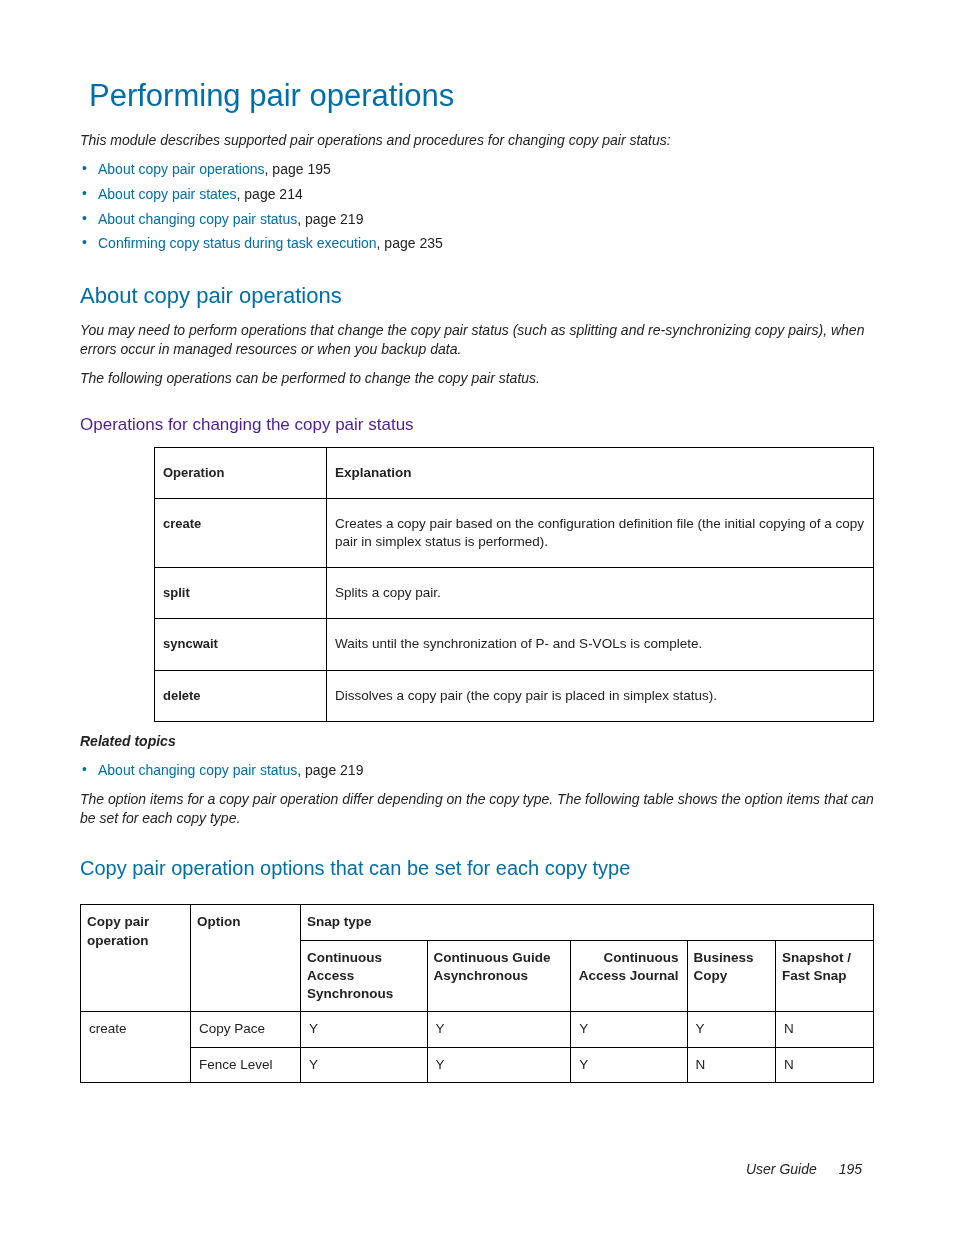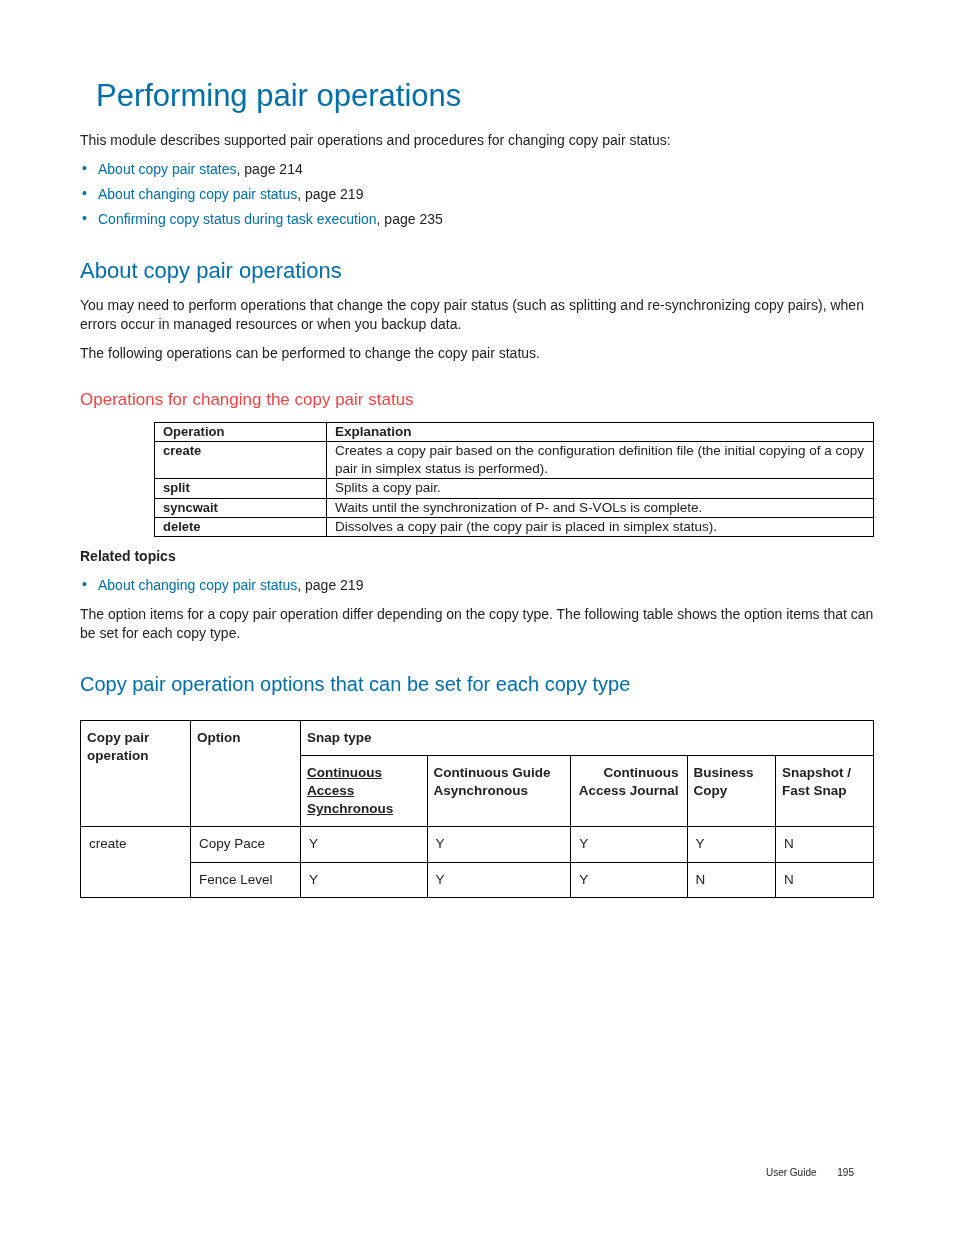--- a/index.html
+++ b/index.html
@@ -17,42 +17,43 @@
     box-sizing: border-box;
     width: 954px;
     min-height: 1235px;
     padding: 75px 80px 40px 80px;
     position: relative;
   }
   h1.title {
     font-size: 31px;
     font-weight: 400;
     color: #006ea8;
-    margin: 0 0 14px 16px;
+    margin: 0 0 14px 9px;
   }
   h2.section {
     font-size: 22px;
     font-weight: 400;
     color: #006ea8;
     margin: 28px 0 10px 0;
   }
   h3.subsection {
     font-size: 17px;
     font-weight: 400;
-    color: #ef4444;
+    color: #4c1d95;
     margin: 26px 0 10px 0;
   }
   h4.minor {
     font-size: 20px;
     font-weight: 400;
     color: #006ea8;
     margin: 28px 0 22px 0;
   }
   p.body, p.intro, p.related-title {
     margin: 8px 0 10px 0;
+    font-style: italic;
   }
   .indent {
     margin-left: 74px;
     margin-right: 4px;
   }
   ul.bullets {
     list-style: none;
     padding: 0;
     margin: 6px 0 10px 0;
   }
@@ -74,21 +75,21 @@
   .related-title { font-weight: bold; }
   table.doc {
     border-collapse: collapse;
     width: 720px;
     margin-left: 74px;
     margin-top: 6px;
     margin-bottom: 10px;
   }
   table.doc th, table.doc td {
     border: 1px solid #000;
-    padding: 0 8px;
+    padding: 16px 8px;
     text-align: left;
     vertical-align: top;
     font-size: 13.5px;
   }
   table.doc th { font-weight: bold; }
   table.doc .opcol { width: 155px; font-weight: bold; font-size: 13px; }
   table.doc .opcol-val { font-weight: bold; font-size: 13px; }
   table.doc2 {
     border-collapse: collapse;
     width: 794px;
@@ -100,36 +101,40 @@
     border: 1px solid #000;
     padding: 8px 8px;
     text-align: left;
     vertical-align: top;
   }
   table.doc2 th { font-weight: bold; padding-left: 6px; }
   table.doc2 th.ctype { border-bottom: 1px solid #000; }
   .footer {
     position: absolute;
     bottom: 56px;
-    right: 100px;
-    font-size: 10px;
+    right: 92px;
+    font-size: 14px;
+    font-style: italic;
   }
   .footer .pg { margin-left: 18px; }
 </style>
 </head>
 <body>
 
 <div class="page">
 
   <h1 class="title">Performing pair operations</h1>
 
   <p class="intro indent">This module describes supported pair operations and procedures for changing copy pair status:</p>
 
   <ul class="bullets indent">
     <li>
+      <a class="xref">About copy pair operations</a><span>, page 195</span>
+    </li>
+    <li>
       <a class="xref">About copy pair states</a><span>, page 214</span>
     </li>
     <li>
       <a class="xref">About changing copy pair status</a><span>, page 219</span>
     </li>
     <li>
       <a class="xref">Confirming copy status during task execution</a><span>, page 235</span>
     </li>
   </ul>
 
@@ -178,21 +183,21 @@
   <h4 class="minor">Copy pair operation options that can be set for each copy type</h4>
 
   <table class="doc2">
     <thead>
       <tr>
         <th rowspan="2" style="width:106px;">Copy pair operation</th>
         <th rowspan="2" style="width:112px;">Option</th>
         <th colspan="5" class="ctype">Snap type</th>
       </tr>
       <tr>
-        <th style="width:120px;text-decoration:underline;">Continuous Access Synchronous</th>
+        <th style="width:120px;">Continuous Access Synchronous</th>
         <th style="width:140px;">Continuous Guide Asynchronous</th>
         <th style="width:110px;text-align:right;">Continuous Access Journal</th>
         <th style="width:78px;">Business Copy</th>
         <th style="width:90px;">Snapshot / Fast Snap</th>
       </tr>
     </thead>
     <tbody>
       <tr>
         <td rowspan="2">create</td>
         <td>Copy Pace</td>

